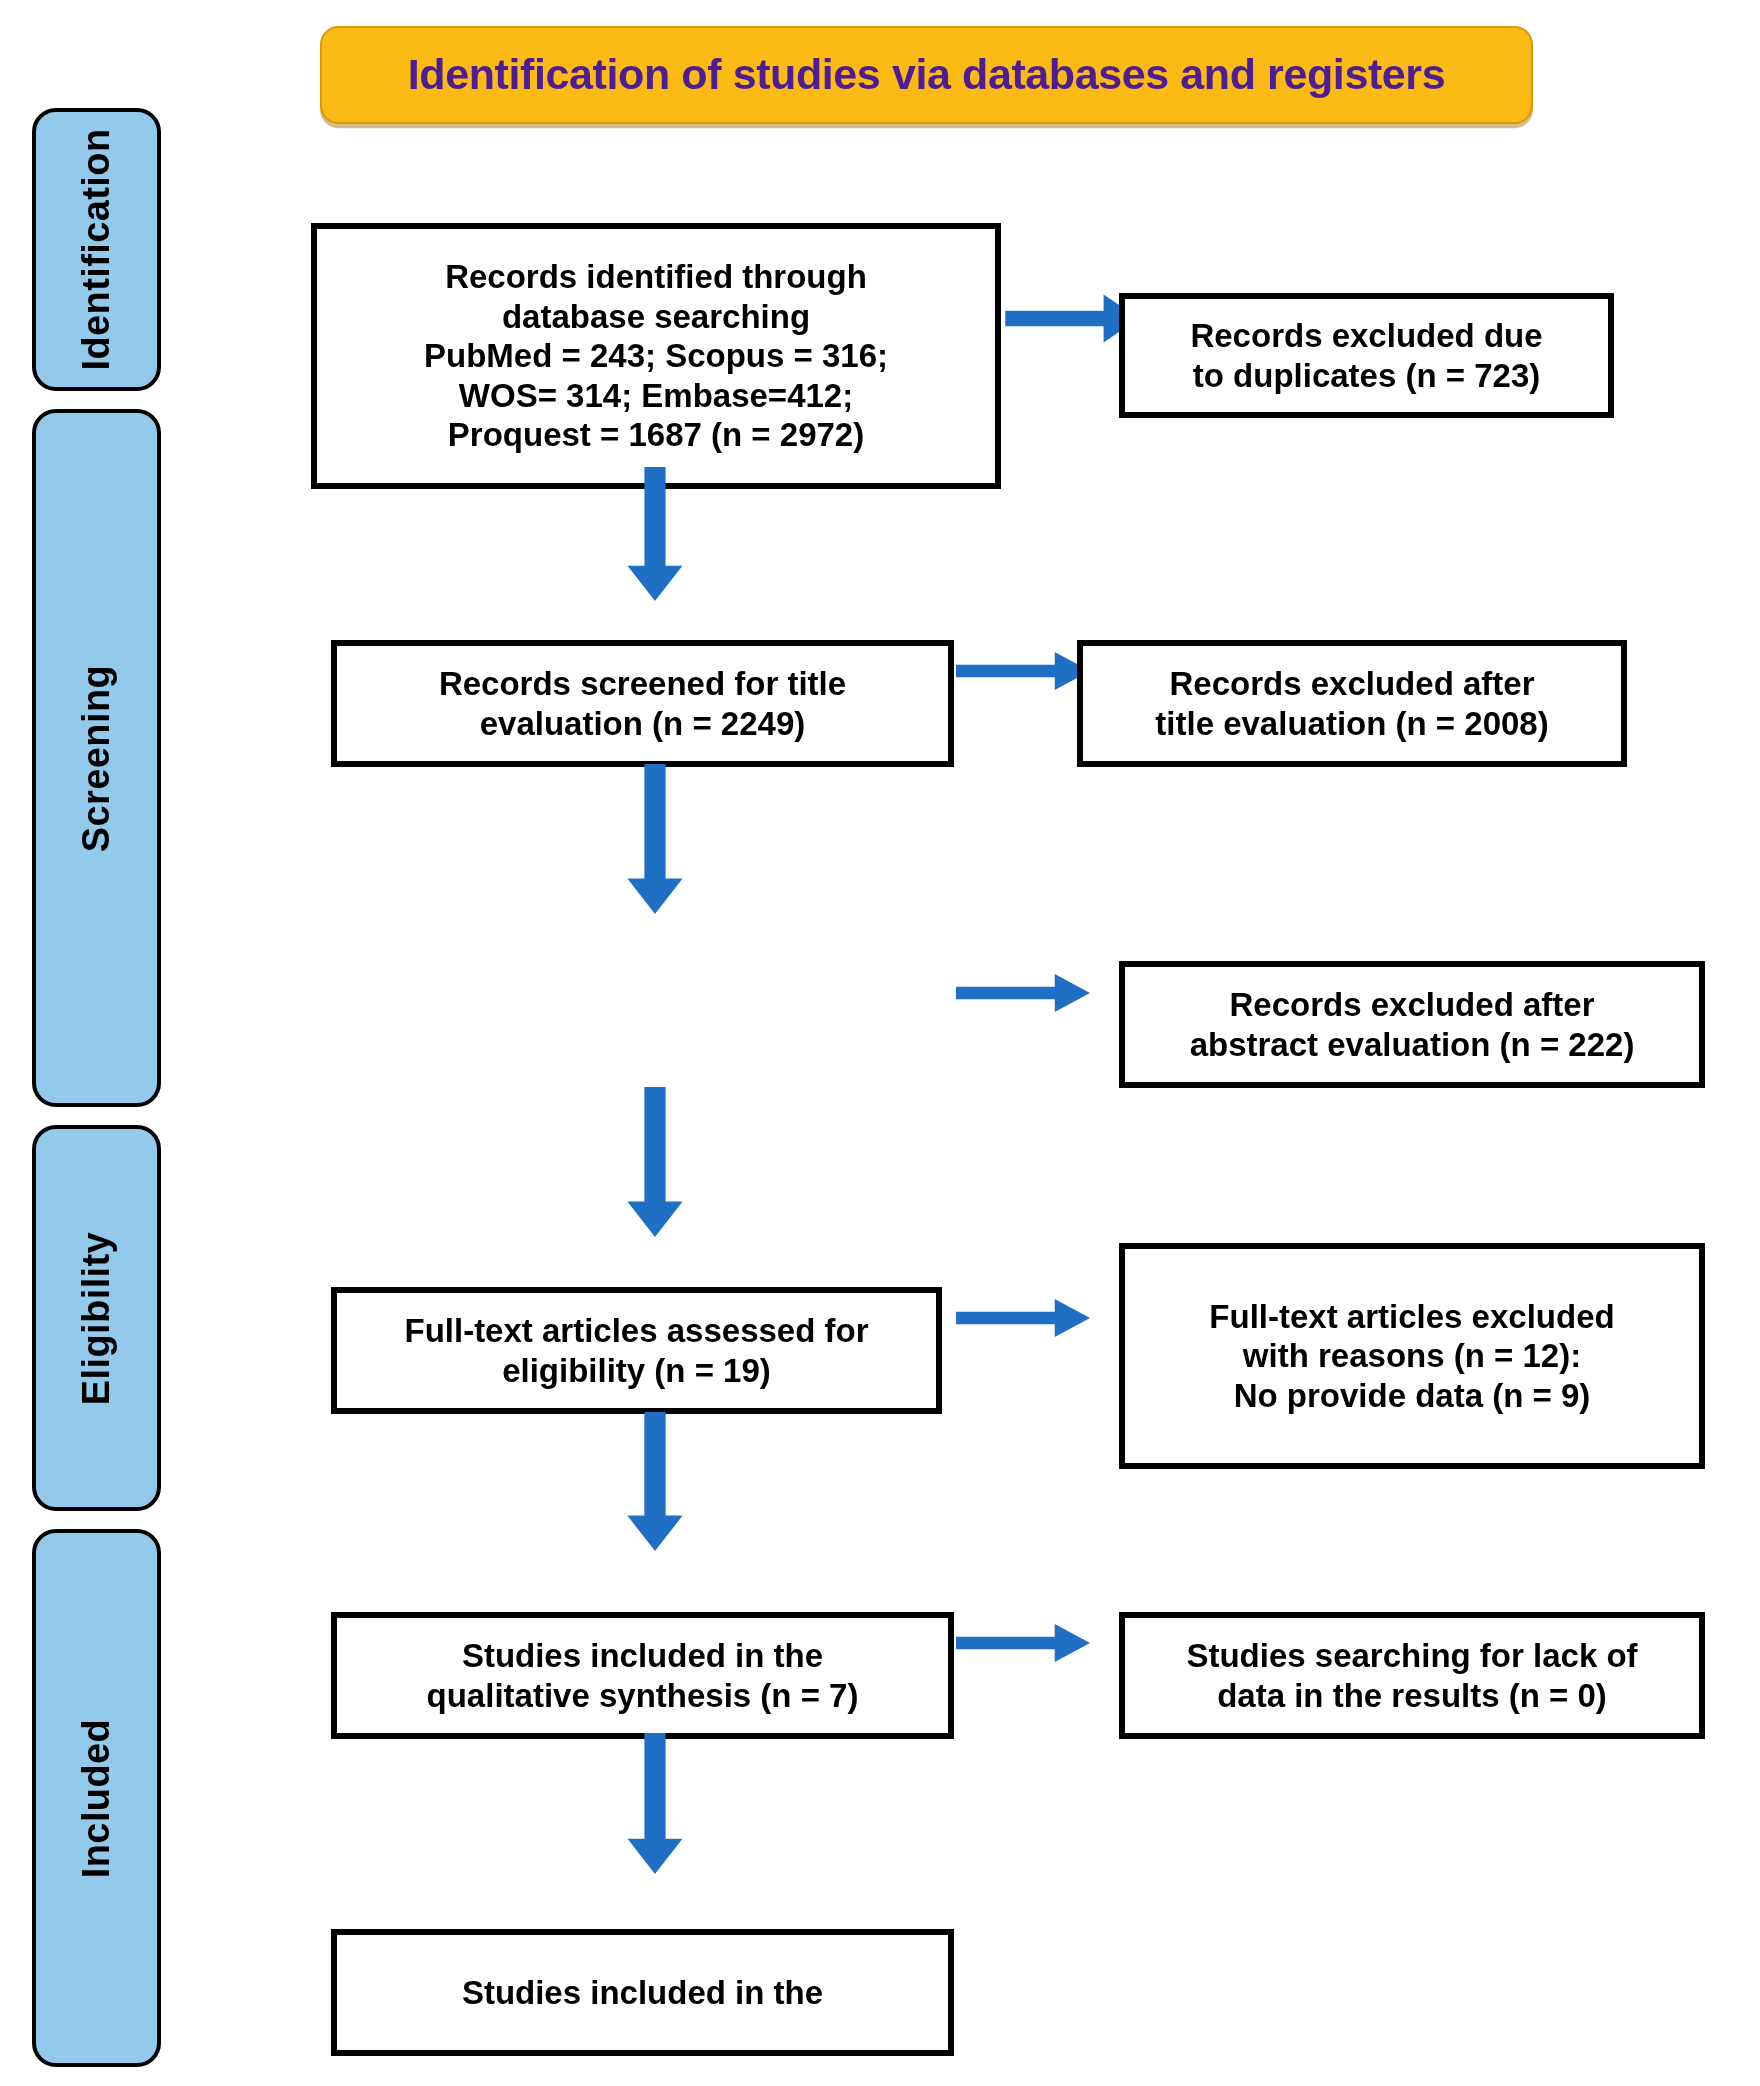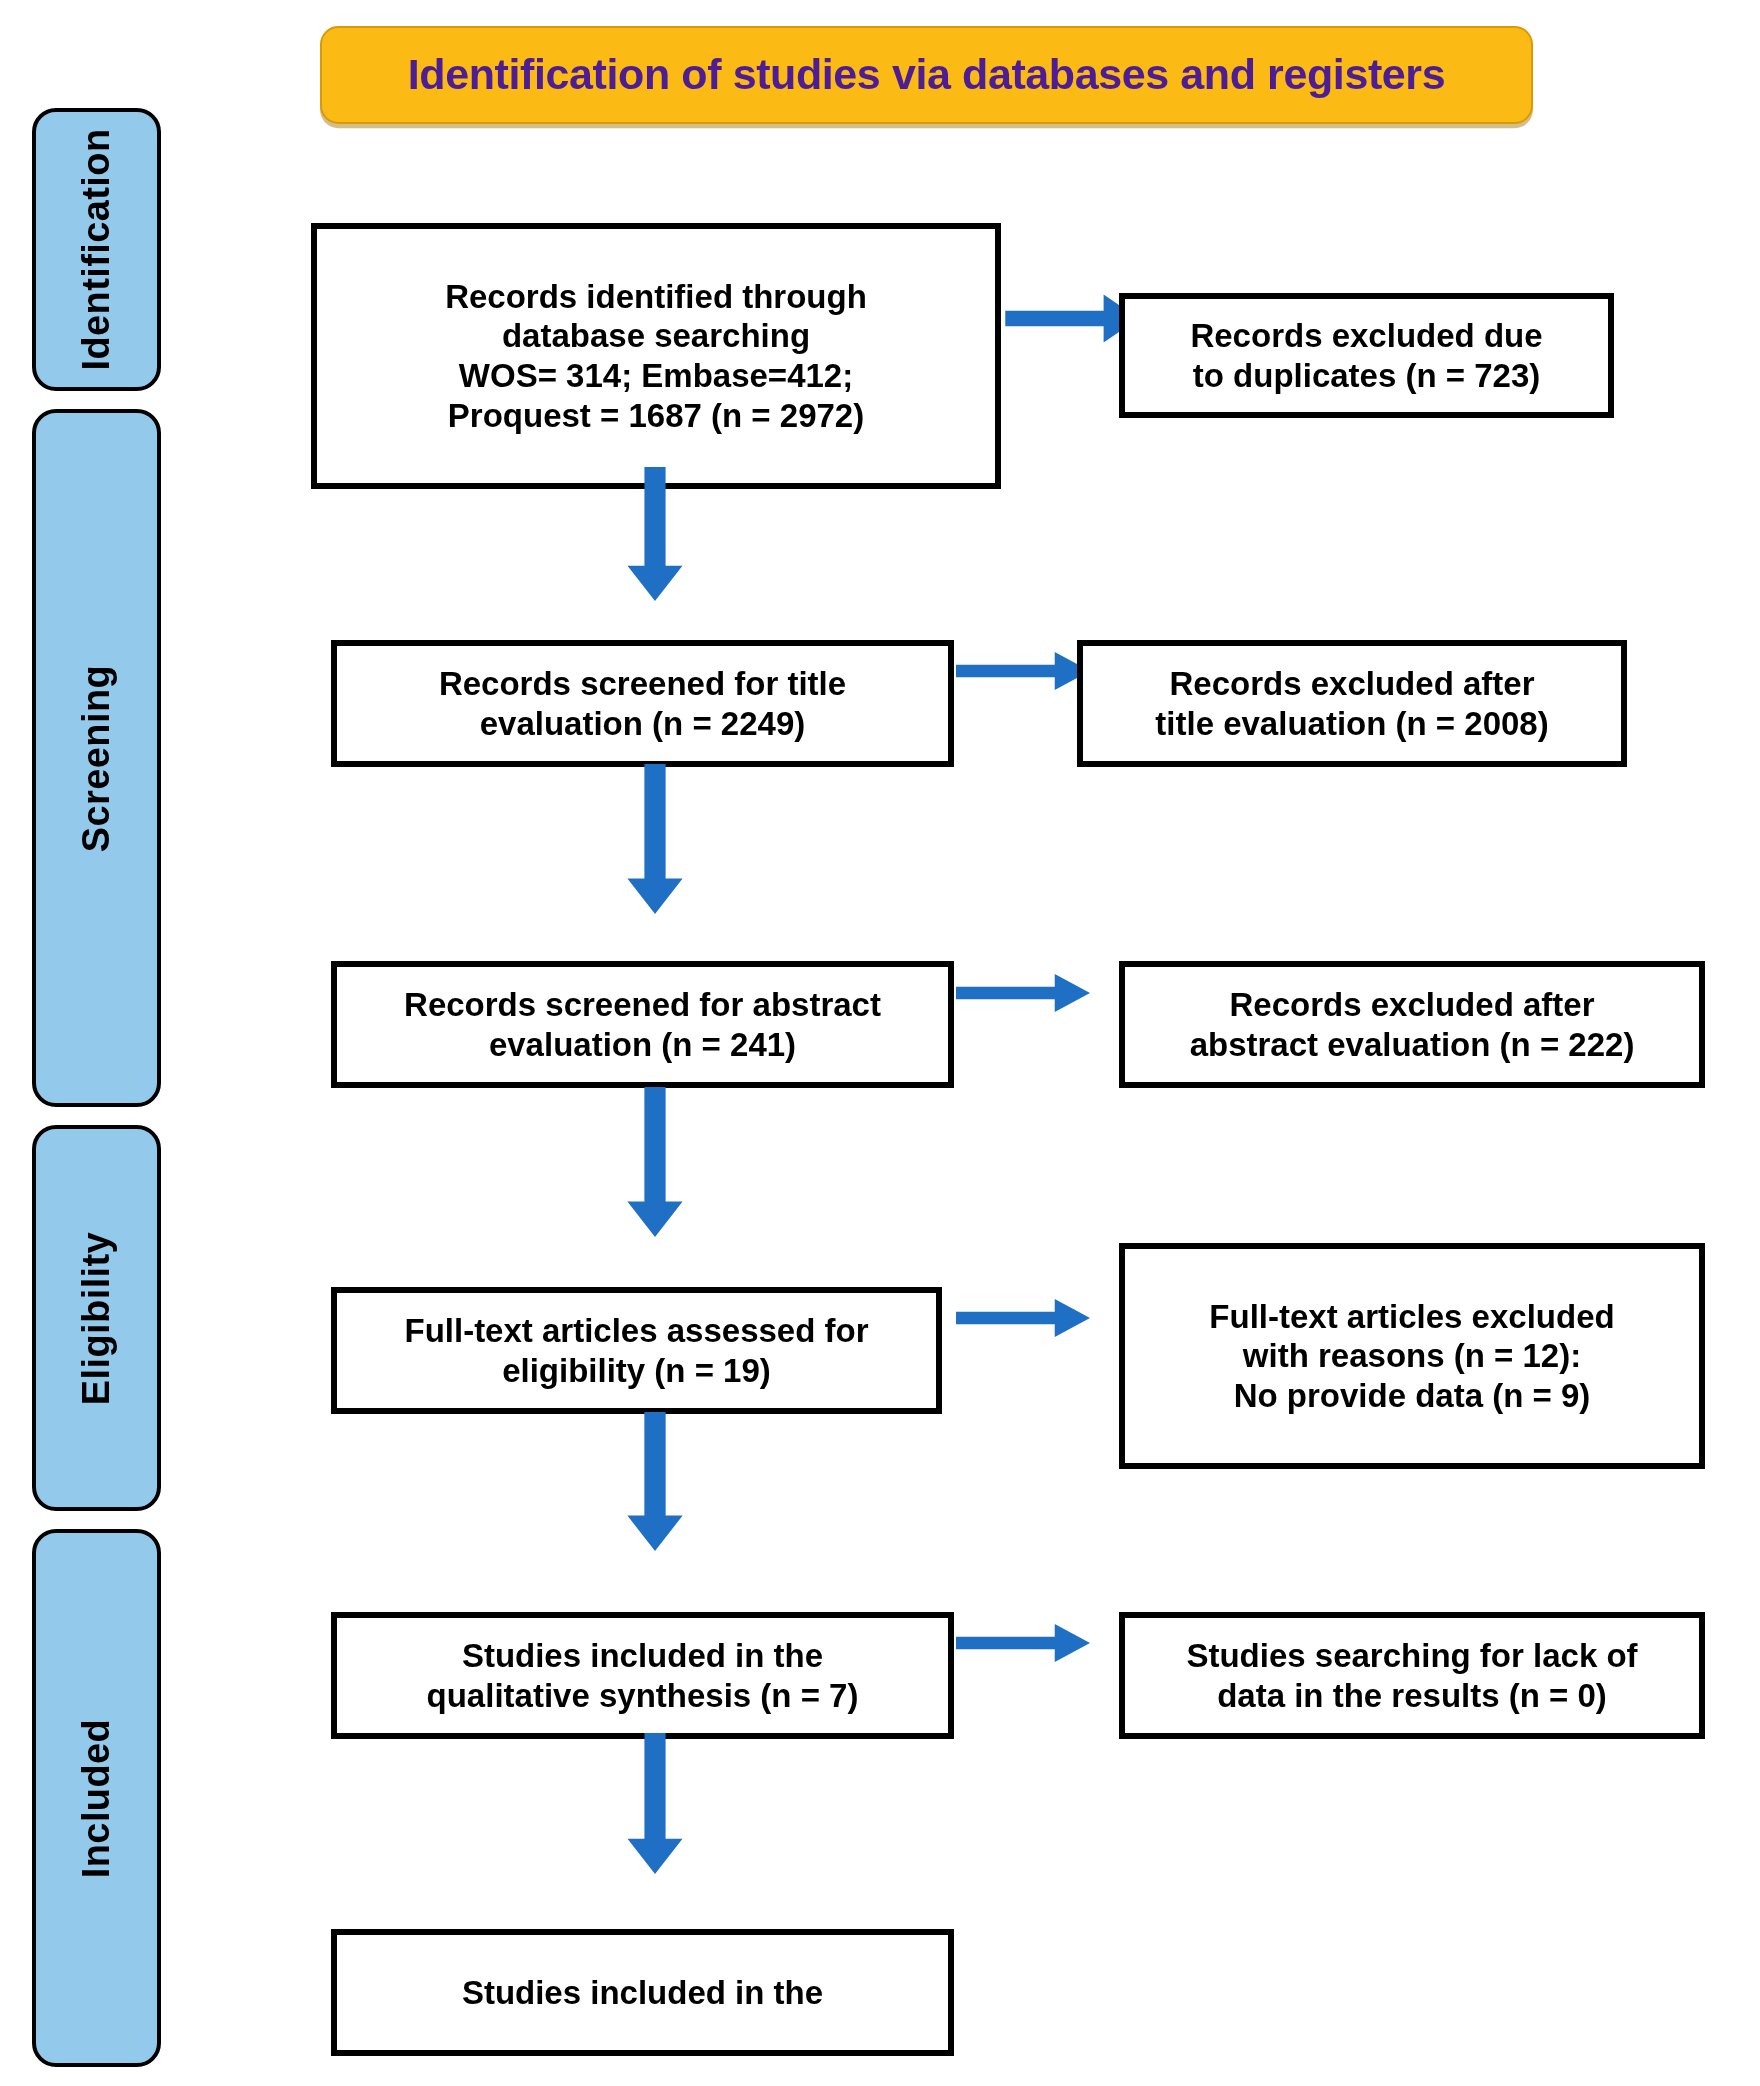--- a/index.html
+++ b/index.html
@@ -111,20 +111,21 @@
     <div class="stage-label">Eligibility</div>
   </div>
 
   <div class="stage" style="left:32px; top:1529px; width:129px; height:538px;">
     <div class="stage-label">Included</div>
   </div>
 
   <div class="node" style="left:311px; top:190px; width:690px; height:266px;">
     <div class="line">Records identified through</div>
     <div class="line">database searching</div>
+    <div class="line">PubMed = 243; Scopus = 316;</div>
     <div class="line">WOS= 314; Embase=412;</div>
     <div class="line">Proquest = 1687 (n = 2972)</div>
   </div>
 
   <div class="arrow" style="left:1005px; top:289px;">
     <svg width="134" height="59" viewBox="0 0 190 84">
       <path d="M0 31 H140 V8 L190 42 L140 76 V53 H0 Z" fill="#1F6FC4"></path>
     </svg>
   </div>
 
@@ -154,24 +155,20 @@
     <div class="line">Records excluded after</div>
     <div class="line">title evaluation (n = 2008)</div>
   </div>
 
   <div class="arrow" style="left:623px; top:764px;">
     <svg width="64" height="150" viewBox="0 0 90 212">
       <path d="M30 0 H60 V162 H84 L45 212 L6 162 H30 Z" fill="#1F6FC4"></path>
     </svg>
   </div>
 
-  <div class="node" style="left:331px; top:928px; width:623px; height:127px;">
-    <div class="line">Records screened for abstract</div>
-    <div class="line">evaluation (n = 241)</div>
-  </div>
 
   <div class="arrow" style="left:956px; top:971px;">
     <svg width="134" height="44" viewBox="0 0 190 62">
       <path d="M0 22 H140 V4 L190 31 L140 58 V40 H0 Z" fill="#1F6FC4"></path>
     </svg>
   </div>
 
   <div class="node" style="left:1119px; top:928px; width:586px; height:127px;">
     <div class="line">Records excluded after</div>
     <div class="line">abstract evaluation (n = 222)</div>

